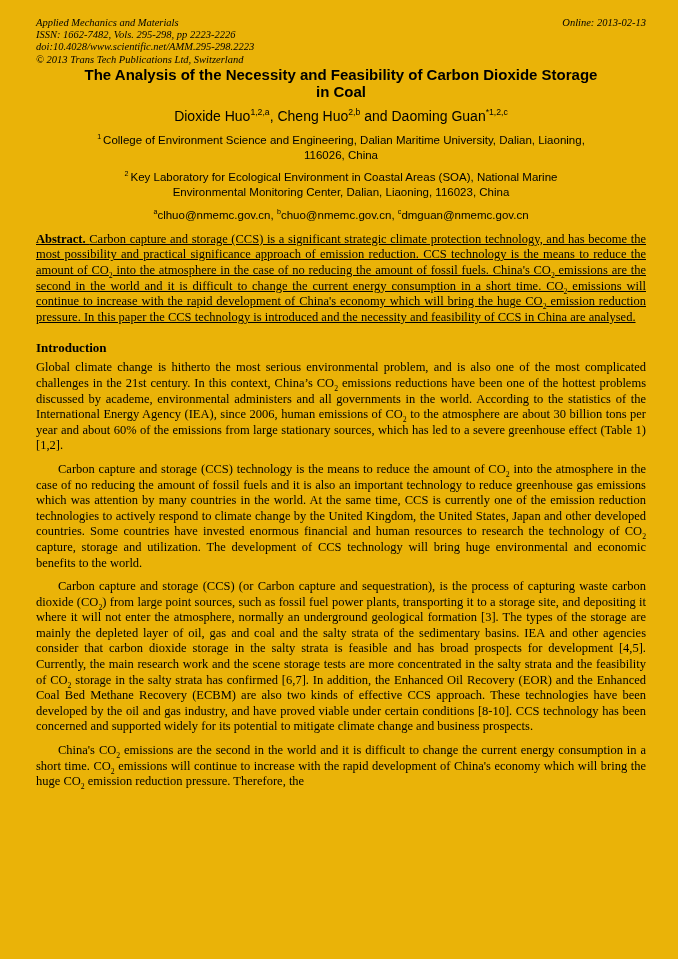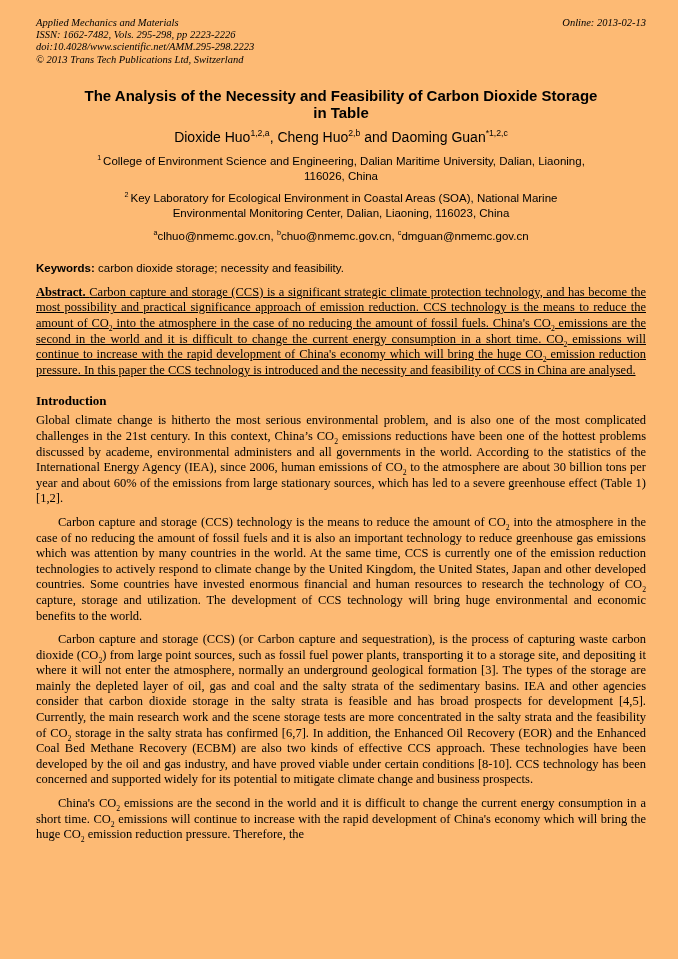--- a/index.html
+++ b/index.html
@@ -5,34 +5,33 @@
   * { margin: 0; padding: 0; box-sizing: border-box; }
   html, body { background: #ffffff; }
   body {
     width: 678px; height: 959px;
     color: #000;
     overflow: hidden;
   }
   .page {
     width: 678px; height: 959px;
     padding: 17px 32px 0 36px;
-    background: #fdba74;
+    background: #eab308;
   }
   
   .header-row {
     display: flex;
     justify-content: space-between;
     align-items: flex-start;
     font: italic 10.5px/12.2px "Liberation Serif", serif;
   }
   .header-left div { white-space: nowrap; }
   .header-right { white-space: nowrap; }
   
   .paper-title {
-    margin-top: 21px;
     text-align: center;
     font: bold 15px/17.5px "Liberation Sans", sans-serif;
   }
   .authors {
     margin-top: 7px;
     text-align: center;
     font: 14px/16px "Liberation Sans", sans-serif;
   }
   .affil {
     text-align: center;
@@ -73,31 +72,30 @@
   <div class="header-row">
     <div class="header-left">
       <div>Applied Mechanics and Materials</div>
       <div>ISSN: 1662-7482, Vols. 295-298, pp 2223-2226</div>
       <div>doi:10.4028/www.scientific.net/AMM.295-298.2223</div>
       <div>© 2013 Trans Tech Publications Ltd, Switzerland</div>
     </div>
     <div class="header-right">Online: 2013-02-13</div>
   </div>
 
-  <h1 class="paper-title"><span>The Analysis of the Necessity and Feasibility of Carbon Dioxide Storage</span><br><span>in Table</span></h1>
+  <h1 class="paper-title"><span>The Analysis of the Necessity and Feasibility of Carbon Dioxide Storage</span><br><span>in Coal</span></h1>
 
   <div class="authors"><span>Dioxide Huo</span><sup>1,2,a</sup><span>, Cheng Huo</span><sup>2,b</sup><span> and Daoming Guan</span><sup>*1,2,c</sup></div>
 
   <div class="affil affil-1"><sup>1 </sup><span>College of Environment Science and Engineering, Dalian Maritime University, Dalian, Liaoning,</span><br><span>116026, China</span></div>
 
   <div class="affil affil-2"><sup>2 </sup><span>Key Laboratory for Ecological Environment in Coastal Areas (SOA), National Marine</span><br><span>Environmental Monitoring Center, Dalian, Liaoning, 116023, China</span></div>
 
   <div class="emails"><sup>a</sup><span>clhuo@nmemc.gov.cn, </span><sup>b</sup><span>chuo@nmemc.gov.cn, </span><sup>c</sup><span>dmguan@nmemc.gov.cn</span></div>
 
-  <div class="keywords"><b>Keywords: </b><span>carbon dioxide storage; necessity and feasibility.</span></div>
 
   <p class="body-para abstract"><b>Abstract. </b><span>Carbon capture and storage (CCS) is a significant strategic climate protection technology, and has become the most possibility and practical significance approach of emission reduction. CCS technology is the means to reduce the amount of CO</span><sub>2</sub><span> into the atmosphere in the case of no reducing the amount of fossil fuels. China's CO</span><sub>2</sub><span> emissions are the second in the world and it is difficult to change the current energy consumption in a short time. CO</span><sub>2</sub><span> emissions will continue to increase with the rapid development of China's economy which will bring the huge CO</span><sub>2</sub><span> emission reduction pressure. In this paper the CCS technology is introduced and the necessity and feasibility of CCS in China are analysed.</span></p>
 
   <h2 class="section-heading">Introduction</h2>
 
   <p class="body-para first-para"><span>Global climate change is hitherto the most serious environmental problem, and is also one of the most complicated challenges in the 21st century. In this context, China’s CO</span><sub>2</sub><span> emissions reductions have been one of the hottest problems discussed by academe, environmental administers and all governments in the world. According to the statistics of the International Energy Agency (IEA), since 2006, human emissions of CO</span><sub>2</sub><span> to the atmosphere are about 30 billion tons per year and about 60% of the emissions from large stationary sources, which has led to a severe greenhouse effect (Table 1) [1,2].</span></p>
   <p class="body-para indent"><span>Carbon capture and storage (CCS) technology is the means to reduce the amount of CO</span><sub>2</sub><span> into the atmosphere in the case of no reducing the amount of fossil fuels and it is also an important technology to reduce greenhouse gas emissions which was attention by many countries in the world. At the same time, CCS is currently one of the emission reduction technologies to actively respond to climate change by the United Kingdom, the United States, Japan and other developed countries. Some countries have invested enormous financial and human resources to research the technology of CO</span><sub>2</sub><span> capture, storage and utilization. The development of CCS technology will bring huge environmental and economic benefits to the world.</span></p>
   <p class="body-para indent"><span>Carbon capture and storage (CCS) (or Carbon capture and sequestration), is the process of capturing waste carbon dioxide (CO</span><sub>2</sub><span>) from large point sources, such as fossil fuel power plants, transporting it to a storage site, and depositing it where it will not enter the atmosphere, normally an underground geological formation [3]. The types of the storage are mainly the depleted layer of oil, gas and coal and the salty strata of the sedimentary basins. IEA and other agencies consider that carbon dioxide storage in the salty strata is feasible and has broad prospects for development [4,5]. Currently, the main research work and the scene storage tests are more concentrated in the salty strata and the feasibility of CO</span><sub>2</sub><span> storage in the salty strata has confirmed [6,7]. In addition, the Enhanced Oil Recovery (EOR) and the Enhanced Coal Bed Methane Recovery (ECBM) are also two kinds of effective CCS approach. These technologies have been developed by the oil and gas industry, and have proved viable under certain conditions [8-10]. CCS technology has been concerned and supported widely for its potential to mitigate climate change and business prospects.</span></p>
   <p class="body-para indent"><span>China's CO</span><sub>2</sub><span> emissions are the second in the world and it is difficult to change the current energy consumption in a short time. CO</span><sub>2</sub><span> emissions will continue to increase with the rapid development of China's economy which will bring the huge CO</span><sub>2</sub><span> emission reduction pressure. Therefore, the</span></p>
 

